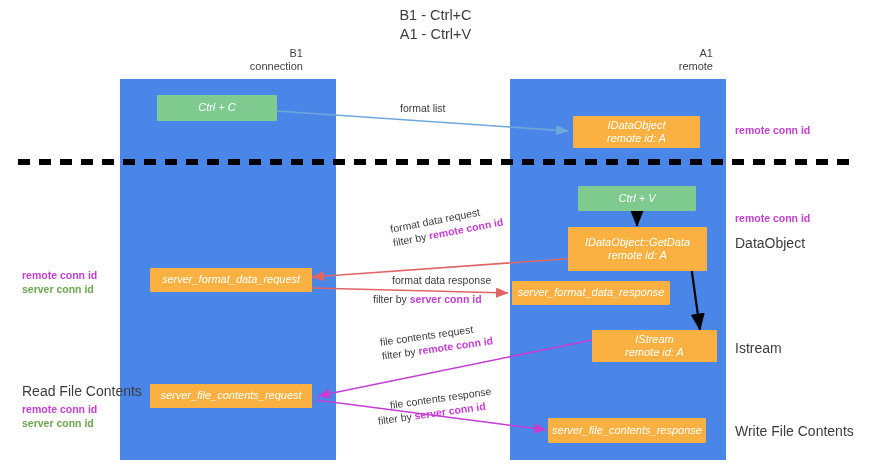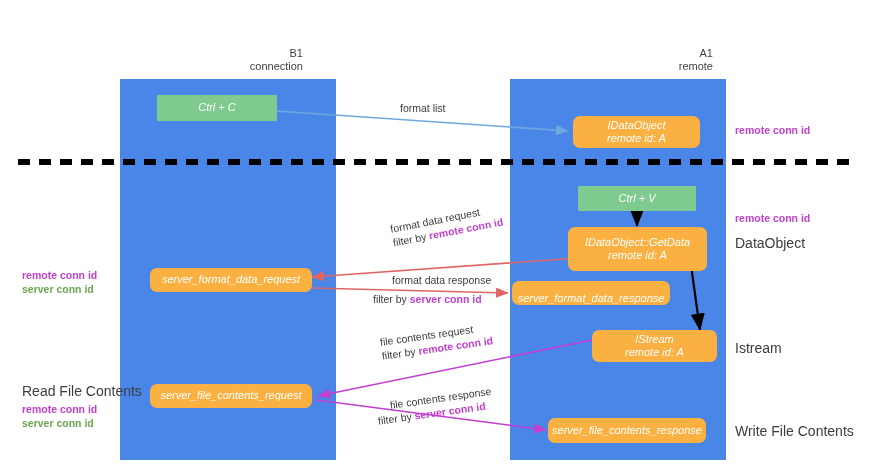--- a/index.html
+++ b/index.html
@@ -31,21 +31,21 @@
   .lane{position:absolute;background:#4a86e8;}
 
   .node{
     position:absolute;box-sizing:border-box;
     display:flex;flex-direction:column;align-items:center;justify-content:center;
     color:#ffffff;font-size:11px;line-height:13.5px;text-align:center;
     border-radius:1px;
     font-style:italic;
   }
   .node.green{background:#7fcb8f;}
-  .node.orange{background:#fbb142;border-radius:7px;}
+  .node.orange{background:#fbb142;}
   .node .l2{font-size:11px;}
 
   .edge-label{
     position:absolute;font-size:10.5px;line-height:14px;color:#3c3c3c;
     white-space:nowrap;
   }
   .edge-label .hi-purple{color:#c23fd0;font-weight:bold;}
 
   .side-label{
     position:absolute;font-size:14px;line-height:14px;color:#3c3c3c;
@@ -54,20 +54,22 @@
   .tag-purple{color:#c23fd0;font-weight:bold;font-size:10.5px;line-height:14px;}
   .tag-green{color:#6aa84f;font-weight:bold;font-size:10.5px;line-height:14px;}
   .rot-m10{transform:rotate(-11deg);transform-origin:left top;}
   .rot-m8{transform:rotate(-8deg);transform-origin:left top;}
 </style>
 </head>
 <body>
 
 <div id="stage">
 
+  <div class="abs title">B1 - Ctrl+C
+A1 - Ctrl+V</div>
 
   <div class="abs col-head" id="col-head-b1"><span>B1</span><br><span>connection</span></div>
   <div class="abs col-head" id="col-head-a1"><span>A1</span><br><span>remote</span></div>
 
   <div class="lane" style="left:120px;top:79px;width:216px;height:381px;"></div>
   <div class="lane" style="left:510px;top:79px;width:216px;height:381px;"></div>
 
   <svg id="svg-layer">
     <defs>
       <marker id="ah-blue" markerWidth="9" markerHeight="9" refX="7.5" refY="3.2" orient="auto">
@@ -116,21 +118,21 @@
 
   <div class="node orange" style="left:568px;top:227px;width:139px;height:44px;">
     <span>IDataObject::GetData</span>
     <span class="l2">remote id: A</span>
   </div>
 
   <div class="node orange" style="left:150px;top:268px;width:162px;height:24px;">
     <span>server_format_data_request</span>
   </div>
 
-  <div class="node orange" style="left:512px;top:281px;width:158px;height:24px;justify-content:flex-end;">
+  <div class="node orange" style="left:512px;top:281px;width:158px;height:24px;">
     <span>server_format_data_response</span>
   </div>
 
   <div class="node orange" style="left:592px;top:330px;width:125px;height:32px;">
     <span>IStream</span>
     <span class="l2">remote id: A</span>
   </div>
 
   <div class="node orange" style="left:150px;top:384px;width:162px;height:24px;">
     <span>server_file_contents_request</span>

